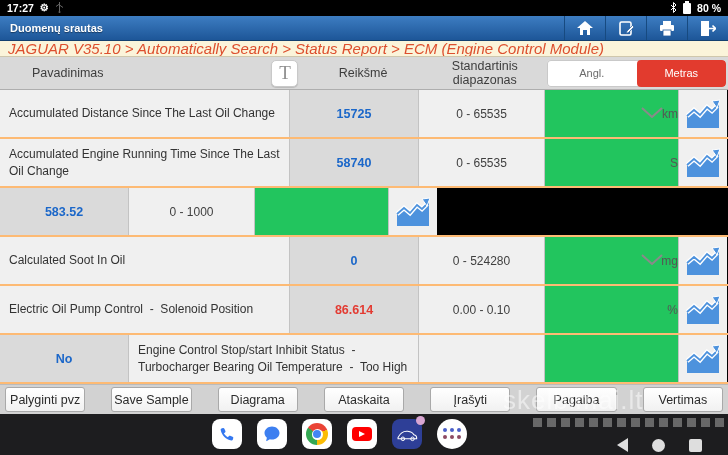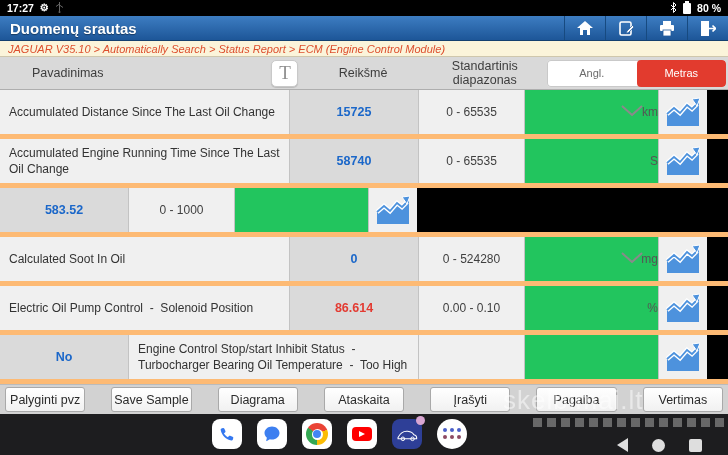--- a/index.html
+++ b/index.html
@@ -10,44 +10,44 @@
   .statusbar { height:16px; background:#000; color:#fff; display:flex; align-items:center; padding:0 7px; font-size:10.5px; }
   .statusbar .left { display:flex; align-items:center; gap:6px; font-weight:bold; }
   .statusbar .right { margin-left:auto; display:flex; align-items:center; gap:6px; font-weight:bold; }
   .gear { font-size:10px; line-height:1; }
   .usb { opacity:.55; }
   .battery { width:8px; height:11px; background:#fff; border-radius:1px; position:relative; margin-top:1px; }
   .battery:before { content:""; position:absolute; top:-2px; left:2px; width:4px; height:2px; background:#fff; }
 
   
   .toolbar { height:25px; background:linear-gradient(#3a7ac0,#205염); background:linear-gradient(#3d7dc2,#1d5698); display:flex; align-items:stretch; border-bottom:1px solid #14406f; }
-  .toolbar-title { color:#fff; font-size:15px; font-weight:bold; align-self:center; padding-left:10px; text-shadow:0 1px 1px rgba(0,0,0,.4); }
+  .toolbar-title { color:#fff; font-size:11px; font-weight:bold; align-self:center; padding-left:10px; text-shadow:0 1px 1px rgba(0,0,0,.4); }
   .toolbar-actions { margin-left:auto; display:flex; }
   .tb-btn { width:41px; display:flex; align-items:center; justify-content:center; border-left:1px solid #174a80; }
   .tb-btn svg { display:block; }
 
   
-  .breadcrumb { height:16px; background:#fbf4da; color:#dd4f2e; font-size:11px; font-style:italic; display:flex; align-items:center; padding-left:8px; border-bottom:1px solid #cfc7ad; white-space:nowrap; overflow:hidden; }
+  .breadcrumb { height:16px; background:#fbf4da; color:#dd4f2e; font-size:15px; font-style:italic; display:flex; align-items:center; padding-left:8px; border-bottom:1px solid #cfc7ad; white-space:nowrap; overflow:hidden; }
 
   
   .thead { height:33px; background:#d9d9d9; display:flex; align-items:center; border-bottom:1px solid #aeaeae; font-size:12.5px; color:#3d3d3d; }
   .th-name { width:290px; display:flex; align-items:center; justify-content:space-between; padding:0 3px 0 8px;margin-left:24px; }
   .t-btn { width:27px; height:27px; background:#fff; border:1px solid #c9c9c9; border-radius:5px; font-family:"Liberation Serif",serif; font-size:19px; color:#8f8f8f; display:flex; align-items:center; justify-content:center; box-shadow:0 1px 1px rgba(0,0,0,.15); }
   .th-value { width:129px; text-align:center; }
   .th-range { width:126px; text-align:center; }
   .th-toggle { width:183px; display:flex; align-items:center; padding:0 2px 0 2px; }
   .toggle { width:179px; height:27px; background:#fff; border-radius:4px; display:flex; overflow:hidden; box-shadow:0 0 0 1px #c9c9c9 inset; }
   .toggle .opt { flex:1; display:flex; align-items:center; justify-content:center; font-size:11px; color:#6b6b6b; }
   .toggle .opt.sel { background:#e23b2e; color:#fff; border-radius:4px; }
 
-  .trow { height:49px; display:flex; border-bottom:5px solid #fdba74; font-size:12px; }
+  .trow { height:49px; display:flex; border-bottom:2px solid #fdba74; font-size:12px; }
   .cell { display:flex; align-items:center; border-right:1px solid #c3c3c3; }
   .c-name { width:290px; background:#f0f0f0; padding:0 6px 0 9px; color:#333; white-space:pre-wrap; line-height:1.35; }
   .c-val { width:129px; background:#dadada; justify-content:center; font-weight:bold; font-size:12.5px; }
-  .c-range { width:106px; background:#f0f0f0; justify-content:center; color:#3f3f3f; }
+  .c-range { width:126px; background:#f0f0f0; justify-content:center; color:#3f3f3f; }
   .c-unit { width:134px; background:#22c55e; justify-content:flex-end; color:#555; position:relative; }
   .c-chart { width:48px; background:#f0f0f0; justify-content:center; border-right:none; }
   .chev { position:absolute; right:15px; top:50%; transform:translateY(-50%); }
   .c-blue { color:#1b67c9; }
   .c-red { color:#e33b32; }
 
   
   .btnbar { height:30px; background:#d2d2d2; display:flex; align-items:center; gap:26px; padding:0 5px; border-top:1px solid #bbb; }
   .fbtn { flex:1; height:25px; background:linear-gradient(#ffffff,#f1f1f1); border:1px solid #a9a9a9; border-radius:3px; font-size:12.5px; color:#2b2b2b; display:flex; align-items:center; justify-content:center; white-space:nowrap; }
 

